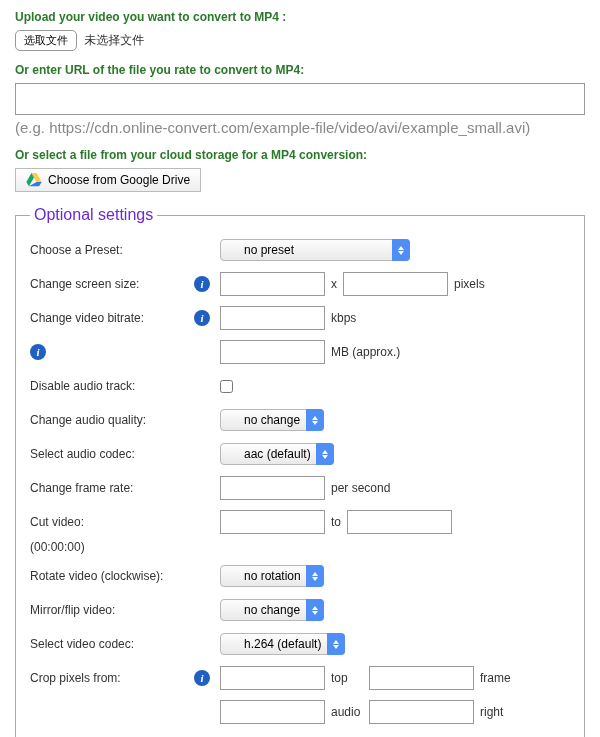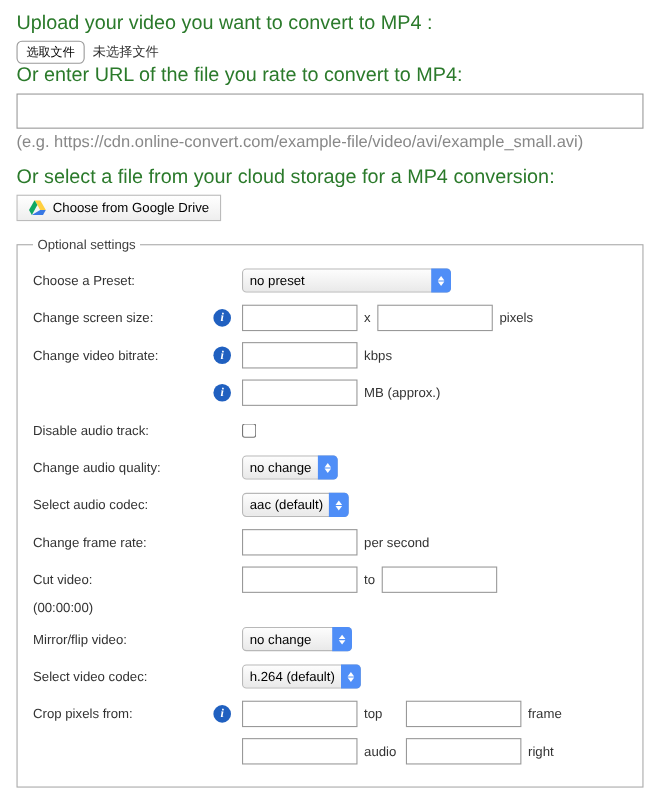--- a/index.html
+++ b/index.html
@@ -6,25 +6,26 @@
     body {
       font-family: Verdana, Arial, sans-serif;
       font-size: 12px;
       color: #333;
       padding: 10px 15px;
       background: #fff;
       width: 600px;
     }
     .heading {
       color: #2b7a2b;
-      font-weight: normal;
-      font-size: 18px;
+      font-weight: bold;
+      font-size: 12px;
       margin-bottom: 6px;
     }
     .file-row {
+      margin-bottom: 12px;
     }
     .file-btn {
       font-size: 11px;
       padding: 2px 8px;
       border: 1px solid #999;
       border-radius: 5px;
       background: #fff;
       cursor: pointer;
     }
     .no-file {
@@ -58,34 +59,34 @@
       width: 16px;
       height: 14px;
       margin-right: 6px;
     }
     fieldset {
       border: 1px solid #aaa;
       padding: 14px 14px 10px 14px;
     }
     legend {
       padding: 0 4px;
-      color: #404040;
-      font-size: 12px;
+      color: #6d28d9;
+      font-size: 16px;
     }
     .row {
       display: flex;
       align-items: center;
       margin-bottom: 10px;
       min-height: 24px;
     }
     .label-col {
       width: 190px;
       display: flex;
       align-items: center;
-      justify-content: flex-end;
+      justify-content: flex-start;
       padding-right: 8px;
     }
     .label-text {
       flex: 1;
     }
     .info-icon {
       width: 16px;
       height: 16px;
       border-radius: 50%;
       background: #2060c0;
@@ -125,21 +126,21 @@
       margin-left: 0;
       margin-top: -4px;
       margin-bottom: 10px;
     }
     .mac-select {
       -webkit-appearance: none;
       appearance: none;
       background: linear-gradient(#fdfdfd,#e9e9e9);
       border: 1px solid #b8b8b8;
       border-radius: 4px;
-      padding: 2px 22px 2px 6px;
+      padding: 2px 22px 2px 23px;
       position: relative;
     }
     .select-wrap {
       position: relative;
       display: inline-block;
     }
     .select-arrow {
       position: absolute;
       right: 0;
       top: 0;
@@ -297,20 +298,34 @@
         <span class="label-text">Cut video:</span>
       </div>
     <div class="ctrl-col">
       <input class="txt txt-sm" type="text" style="">
       <span class="suffix">to</span>
       <input class="txt txt-sm" type="text" style="">
     </div>
   </div>
   <div class="sub-indent">(00:00:00)</div>
 
+  <div class="row">
+    <div class="label-col">
+        <span class="label-text">Rotate video (clockwise):</span>
+      </div>
+    <div class="ctrl-col">
+      <span class="select-wrap">
+        <select class="mac-select"><option>no rotation</option></select>
+        <span class="select-arrow">
+            <span class="arr-up"></span>
+            <span class="arr-down"></span>
+          </span>
+      </span>
+    </div>
+  </div>
 
   <div class="row">
     <div class="label-col">
         <span class="label-text">Mirror/flip video:</span>
       </div>
     <div class="ctrl-col">
       <span class="select-wrap">
         <select class="mac-select" style="min-width:100px"><option>no change</option></select>
         <span class="select-arrow">
             <span class="arr-up"></span>

